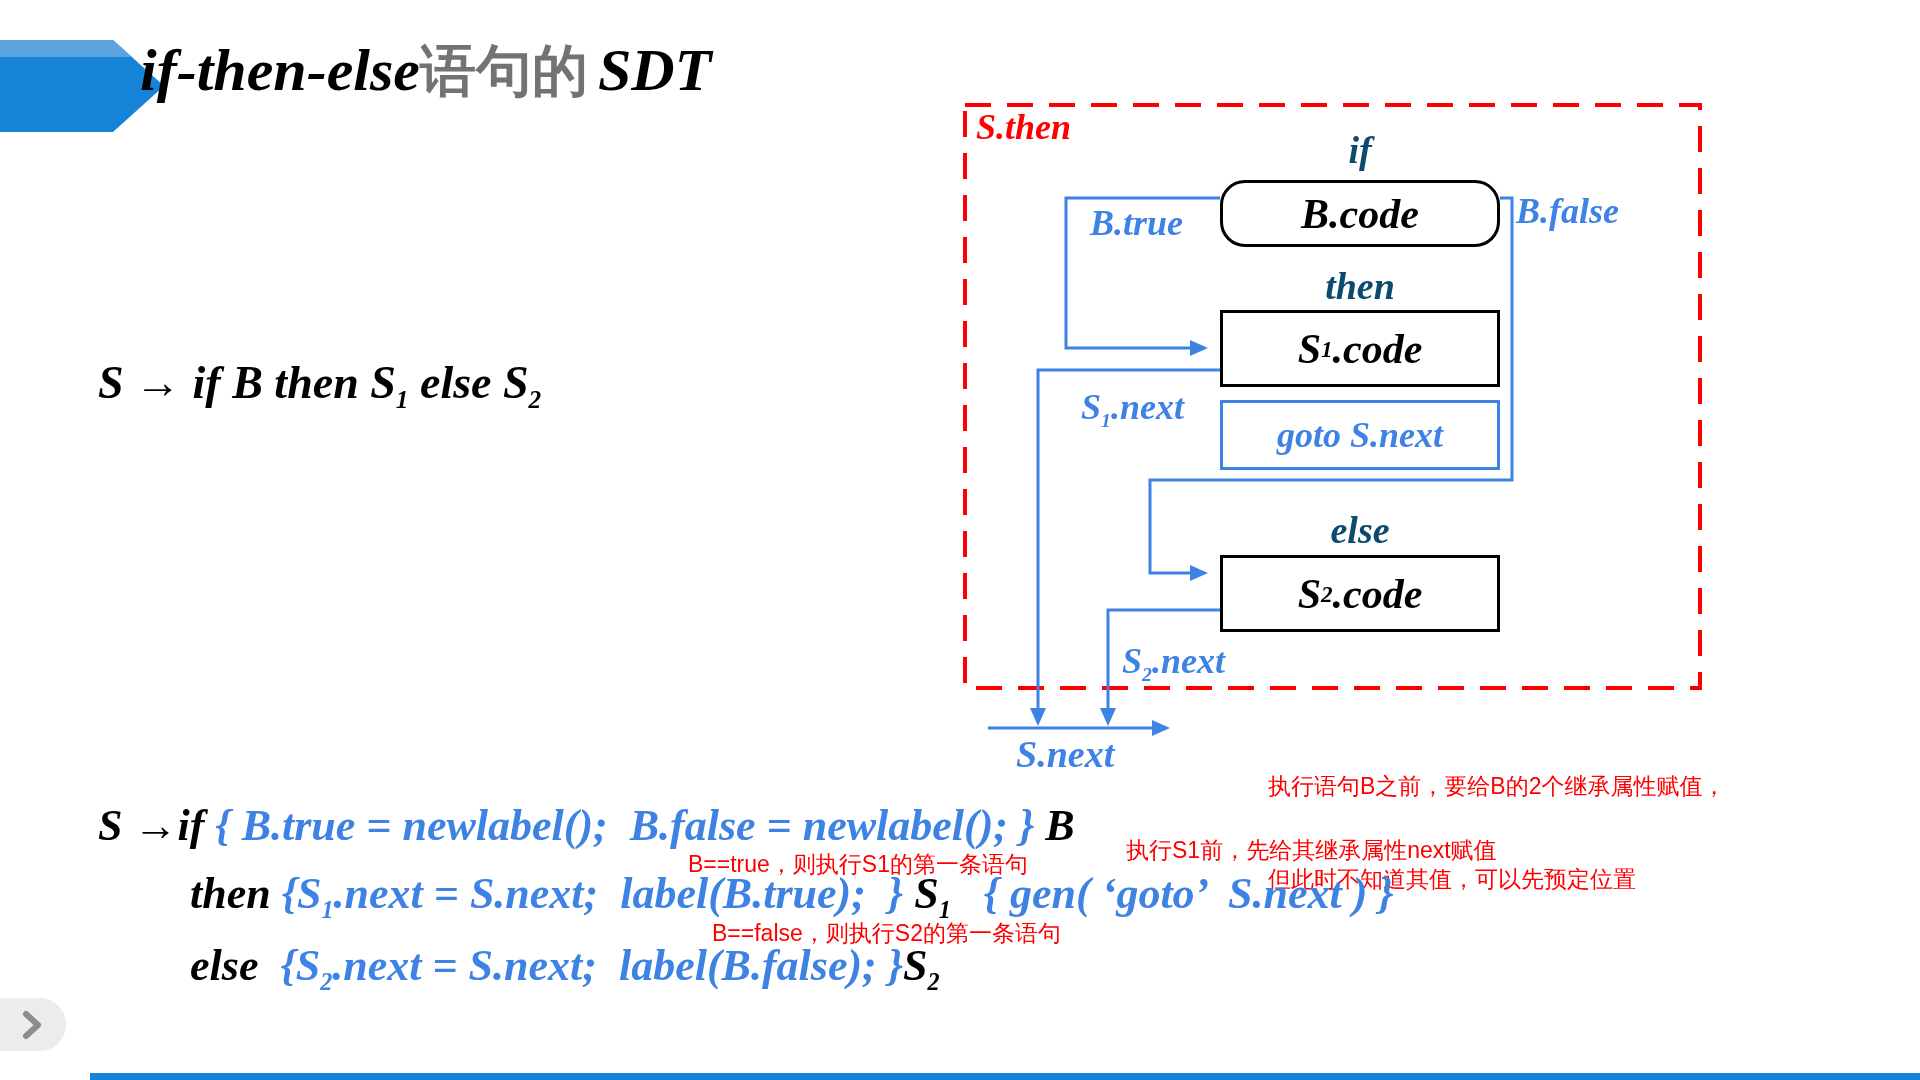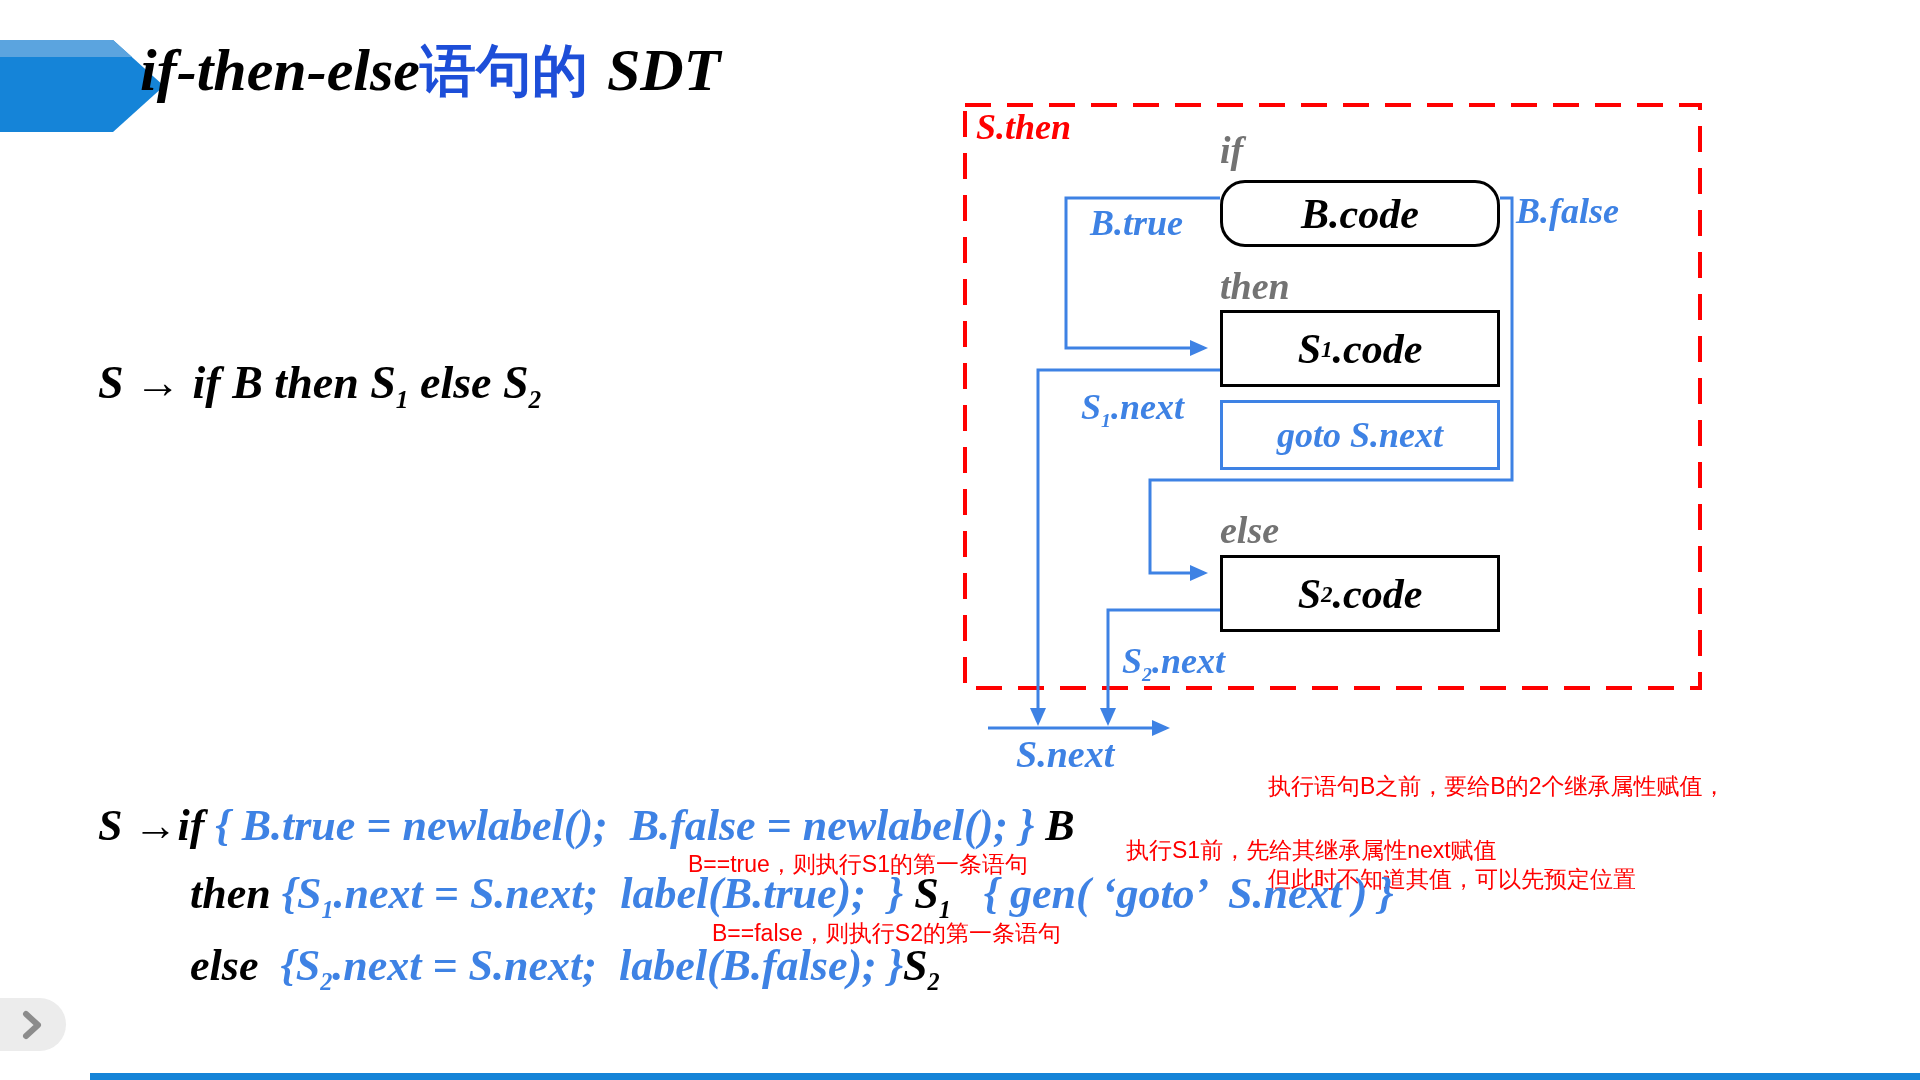--- a/index.html
+++ b/index.html
@@ -15,36 +15,36 @@
   .rich{white-space:pre;}
   .c-k{color:#000;}
   .c-b{color:var(--blue);}
   sub{font-size:.55em;line-height:0;}
   
   .dbox{position:absolute;left:1220px;width:280px;box-sizing:border-box;
         border:3px solid var(--box_border);background:#fff;
         display:flex;align-items:center;justify-content:center;
         font-weight:bold;font-style:italic;font-size:42px;color:#000;z-index:3;}
   .dbox.blue{border-color:var(--blue);color:var(--blue);font-size:36px;}
-  .kw{position:absolute;left:1220px;width:280px;
-      font-weight:bold;font-style:italic;font-size:38px;color:#737373;z-index:3;}
+  .kw{position:absolute;left:1220px;width:280px;text-align:center;
+      font-weight:bold;font-style:italic;font-size:38px;color:#0c4a6e;z-index:3;}
   .sidelbl{position:absolute;font-weight:bold;font-style:italic;font-size:36px;
            color:var(--blue);z-index:4;white-space:pre;}
   .rednote{position:absolute;color:var(--red);
            font-family:"Liberation Sans","DejaVu Sans",sans-serif;
            font-size:23px;white-space:pre;z-index:6;}
   .formula{position:absolute;font-weight:bold;font-style:italic;font-size:44px;z-index:5;}
   svg.overlay{position:absolute;left:0;top:0;z-index:2;pointer-events:none;}
   .conn{fill:none;stroke:var(--blue);stroke-width:3px;}
   .mk{fill:var(--blue);}
   .dashrect{fill:none;stroke:var(--red);stroke-width:4px;stroke-dasharray:26 16;}
   .title-row{position:absolute;left:140px;top:34px;display:flex;align-items:baseline;z-index:5;}
   .title-latin{font-weight:bold;font-style:italic;font-size:60px;color:#000;
                font-family:"Liberation Serif","DejaVu Serif",serif;}
-  .title-cjk{font-weight:bold;font-size:56px;color:#1d4ed8;
+  .title-cjk{font-weight:bold;font-size:56px;color:#737373;
              font-family:"Liberation Sans","DejaVu Sans",sans-serif;}
   .nav-btn{position:absolute;left:0;top:998px;width:66px;height:53px;background:var(--button_bg);
            border:none;border-radius:0 27px 27px 0;cursor:pointer;z-index:9;
            display:flex;align-items:center;justify-content:flex-start;padding:0;}
   .bottom-bar{position:absolute;left:90px;top:1073px;width:1830px;height:7px;
               background:var(--bar);z-index:1;}
   .note-block{position:absolute;left:1268px;top:709px;z-index:5;color:var(--red);
               font-family:"Liberation Sans","DejaVu Sans",sans-serif;
               font-size:23px;line-height:31px;white-space:pre;}
 </style>
@@ -54,21 +54,21 @@
 <div class="slide">
 
   <svg class="abs" style="left:0;top:30px;z-index:1;" width="170" height="105" viewBox="0 0 170 105">
     <polygon points="0,10 113,10 164,56 113,102 0,102" style="fill:var(--arrow_dark);"></polygon>
     <polygon points="0,10 113,10 132,27 0,27" style="fill:var(--arrow_light);"></polygon>
   </svg>
 
   <div class="title-row">
     <span class="title-latin">if-then-else</span>
     <span class="title-cjk">语句的</span>
-    <span class="title-latin" style="margin-left:19px;text-align:right;">SDT</span>
+    <span class="title-latin" style="margin-left:10px;text-align:right;">SDT</span>
   </div>
 
   <div class="formula rich" style="left:98px;top:356px;font-size:46px;"><span class="c-k">S → if B then S</span><sub class="c-k">1</sub><span class="c-k"> else S</span><sub class="c-k">2</sub></div>
 
   <svg class="overlay" width="1920" height="1080" viewBox="0 0 1920 1080">
     <defs>
       <marker id="arr" markerUnits="userSpaceOnUse" markerWidth="18" markerHeight="16" refX="14" refY="8" orient="auto">
         <path class="mk" d="M0,0 L18,8 L0,16 Z"></path>
       </marker>
     </defs>

